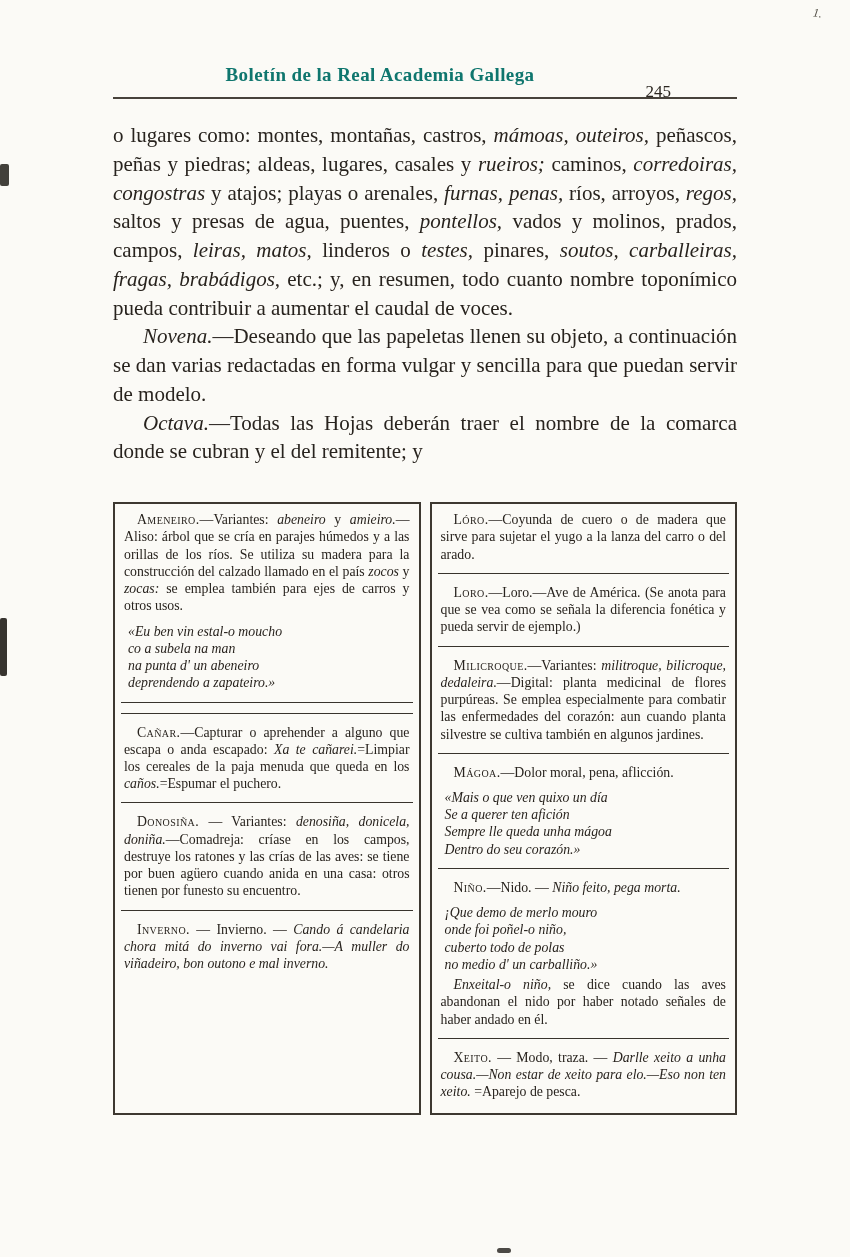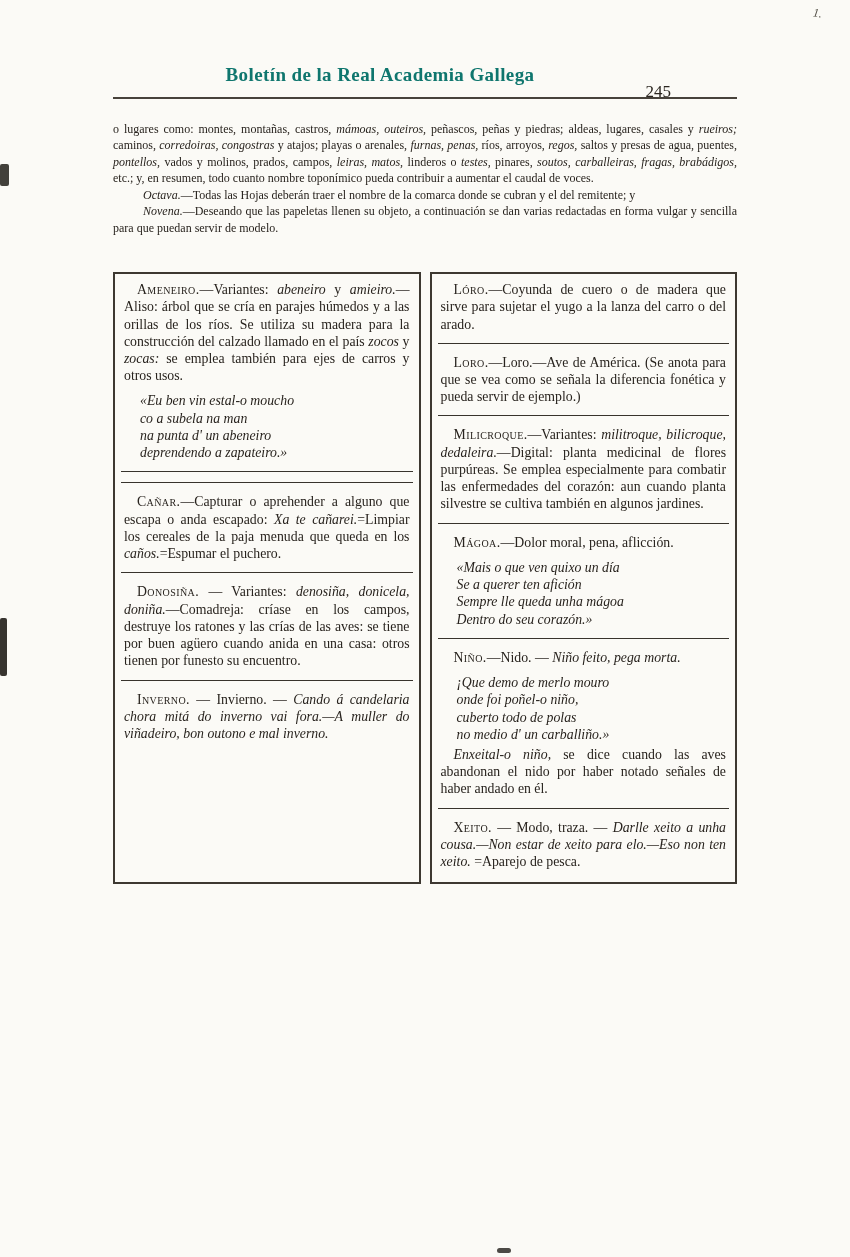--- a/index.html
+++ b/index.html
@@ -10,34 +10,34 @@
   }
   
   .page-header{position:relative;margin:64px 113px 0;height:26px;}
   .journal-title{
     position:absolute;left:0;right:90px;text-align:center;
     font-weight:bold;font-size:19px;letter-spacing:.4px;color:#0f766e;
   }
   .page-number{position:absolute;right:66px;top:18px;font-size:17px;color:#2b2620;}
   .header-rule{margin:7px 113px 0;border-top:2px solid #47423b;height:0;}
   
-  .intro{margin:22px 113px 0;width:624px;font-size:12px;line-height:1.37;text-align:justify;}
+  .intro{margin:22px 113px 0;width:624px;font-size:21px;line-height:1.37;text-align:justify;}
   .intro-p{margin:0;}
   .intro-p.ind{text-indent:30px;}
   .st-i{font-style:italic;}
   .st-sc{font-variant:small-caps;letter-spacing:.4px;}
   
   .columns{display:flex;gap:9px;margin:36px 113px 40px;width:624px;align-items:stretch;box-sizing:border-box;}
   .box{
     flex:1;border:2px solid #3d3831;padding:7px 9px 12px;box-sizing:border-box;
     font-size:13.8px;line-height:1.25;text-align:justify;background:#fbfaf6;
   }
   .entry{margin:0;}
   .entry-p{margin:0;text-indent:13px;}
-  .verse{margin:8px 4px 3px 16px;font-style:italic;text-align:left;}
+  .verse{margin:8px 4px 3px 4px;font-style:italic;text-align:left;}
   .verse-line{white-space:nowrap;}
   .entry-rule{border-top:1px solid #38332c;margin:10px -3px;height:0;}
   
   .corner-mark{
     position:absolute;top:6px;right:28px;font-size:12px;color:#56524a;
     transform:rotate(8deg);font-style:italic;
   }
   .smudge{position:absolute;background:#211e1a;border-radius:2px;}
   .smudge.s1{left:0;top:164px;width:9px;height:22px;opacity:.85;}
   .smudge.s2{left:0;top:618px;width:7px;height:58px;opacity:.9;}
@@ -54,22 +54,22 @@
   <div class="smudge s3"></div>
 
   <header class="page-header">
     <span class="journal-title">Boletín de la Real Academia Gallega</span>
     <span class="page-number">245</span>
   </header>
   <div class="header-rule"></div>
 
   <section class="intro" id="intro">
       <p class="intro-p"><span>o lugares como: montes, montañas, castros, </span><span class="st-i">mámoas, outeiros,</span><span> peñascos, peñas y piedras; aldeas, lugares, casales y </span><span class="st-i">rueiros;</span><span> caminos, </span><span class="st-i">corredoiras, congostras</span><span> y atajos; playas o arenales, </span><span class="st-i">furnas, penas,</span><span> ríos, arroyos, </span><span class="st-i">regos,</span><span> saltos y presas de agua, puentes, </span><span class="st-i">pontellos,</span><span> vados y molinos, prados, campos, </span><span class="st-i">leiras, matos,</span><span> linderos o </span><span class="st-i">testes,</span><span> pinares, </span><span class="st-i">soutos, carballeiras, fragas, brabádigos,</span><span> etc.; y, en resumen, todo cuanto nombre toponímico pueda contribuir a aumentar el caudal de voces.</span></p>
+      <p class="intro-p ind"><span class="st-i">Novena.</span><span>—Deseando que las papeletas llenen su objeto, a continuación se dan varias redactadas en forma vulgar y sencilla para que puedan servir de modelo.</span></p>
       <p class="intro-p ind"><span class="st-i">Octava.</span><span>—Todas las Hojas deberán traer el nombre de la comarca donde se cubran y el del remitente; y</span></p>
-      <p class="intro-p ind"><span class="st-i">Novena.</span><span>—Deseando que las papeletas llenen su objeto, a continuación se dan varias redactadas en forma vulgar y sencilla para que puedan servir de modelo.</span></p>
     </section>
 
   <section class="columns">
     <div class="box" id="col-left">
         <div class="entry">
           <p class="entry-p"><span class="st-sc">Ameneiro.</span><span>—Variantes: </span><span class="st-i">abeneiro</span><span> y </span><span class="st-i">amieiro.</span><span>—Aliso: árbol que se cría en parajes húmedos y a las orillas de los ríos. Se utiliza su madera para la construcción del calzado llamado en el país </span><span class="st-i">zocos</span><span> y </span><span class="st-i">zocas:</span><span> se emplea también para ejes de carros y otros usos.</span></p>
           <div class="verse">
             <div class="verse-line">«Eu ben vin estal-o moucho</div>
             <div class="verse-line">co a subela na man</div>
             <div class="verse-line">na punta d' un abeneiro</div>

